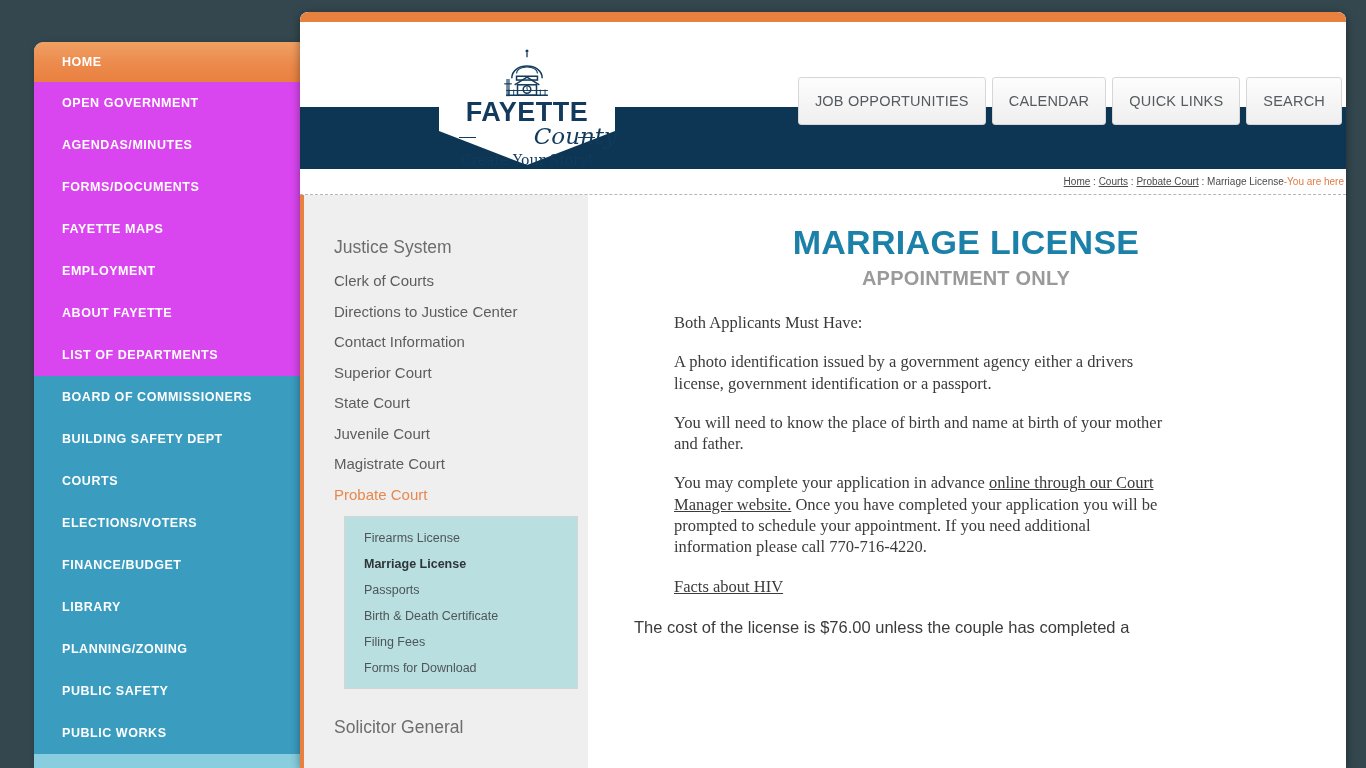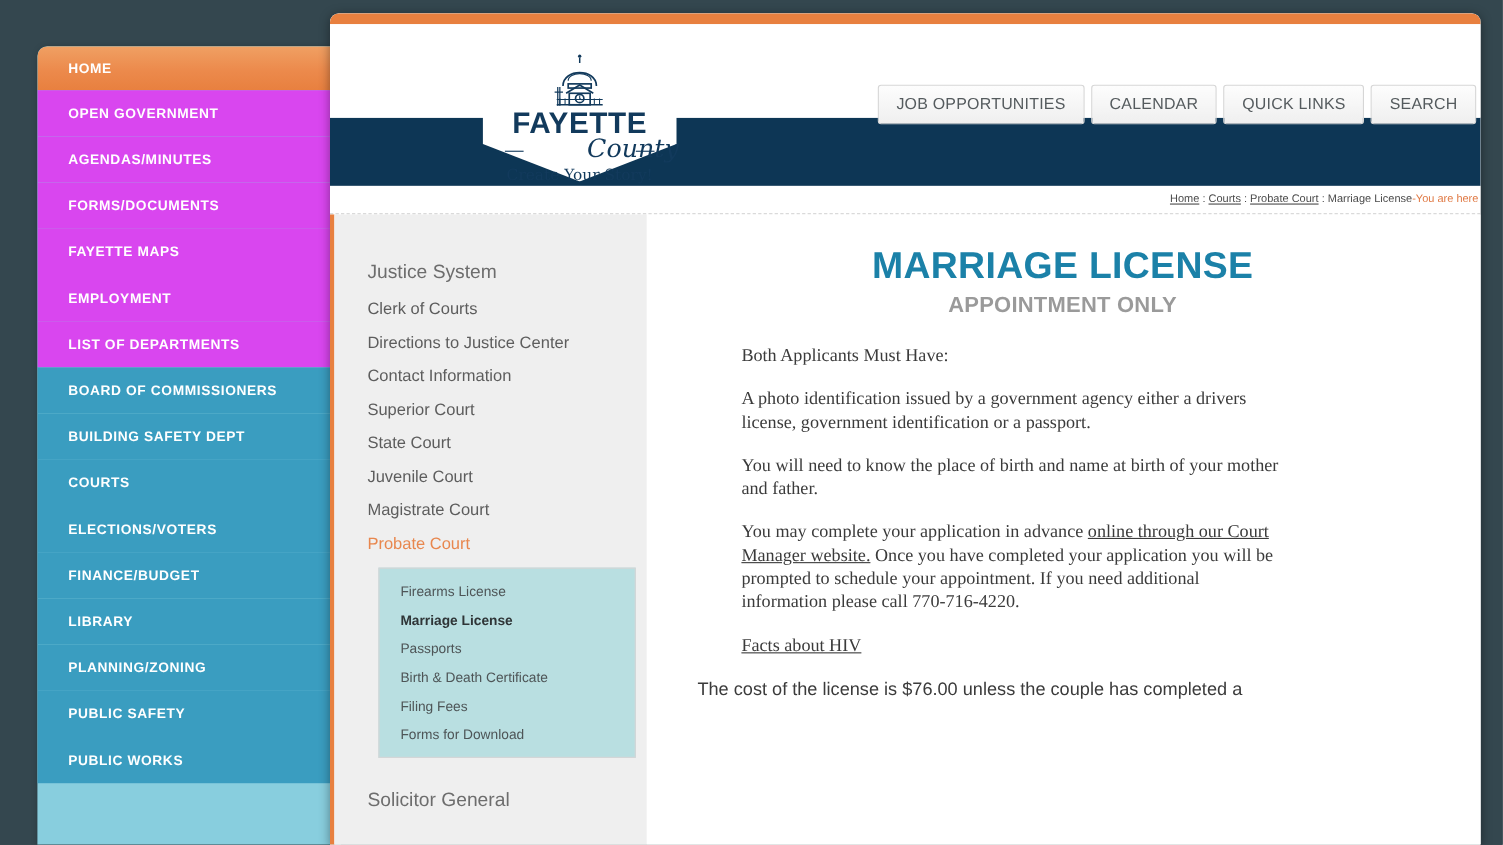--- a/index.html
+++ b/index.html
@@ -54,21 +54,21 @@
     border-top-left-radius: 8px; border-top-right-radius: 8px;
   }
 
   
   #header-white { position: relative; height: 85px; background: #ffffff; }
   #header-buttons {
     position: absolute; right: 4px; top: 55px;
     display: flex; gap: 6px;
   }
   .hdr-btn {
-    height: 36px; line-height: 30px;
+    height: 48px; line-height: 30px;
     padding: 0 16px;
     background: linear-gradient(180deg,#fdfdfd 0%, #efefef 100%);
     border: 1px solid #d6d6d6;
     border-radius: 3px;
     color: #555b5e;
     font-size: 14.5px;
     letter-spacing: 0.2px;
     white-space: nowrap;
     cursor: pointer;
   }
@@ -229,20 +229,21 @@
 
 <div id="stage">
 
   <nav id="global-nav">
     <div class="nav-item home">HOME</div>
     <div class="nav-item light">OPEN GOVERNMENT</div>
     <div class="nav-item light">AGENDAS/MINUTES</div>
     <div class="nav-item light">FORMS/DOCUMENTS</div>
     <div class="nav-item light">FAYETTE MAPS</div>
     <div class="nav-item light">EMPLOYMENT</div>
+    <div class="nav-item light">ABOUT FAYETTE</div>
     <div class="nav-item light">LIST OF DEPARTMENTS</div>
     <div class="nav-item dark">BOARD OF COMMISSIONERS</div>
     <div class="nav-item dark">BUILDING SAFETY DEPT</div>
     <div class="nav-item dark">COURTS</div>
     <div class="nav-item dark">ELECTIONS/VOTERS</div>
     <div class="nav-item dark">FINANCE/BUDGET</div>
     <div class="nav-item dark">LIBRARY</div>
     <div class="nav-item dark">PLANNING/ZONING</div>
     <div class="nav-item dark">PUBLIC SAFETY</div>
     <div class="nav-item dark">PUBLIC WORKS</div>

